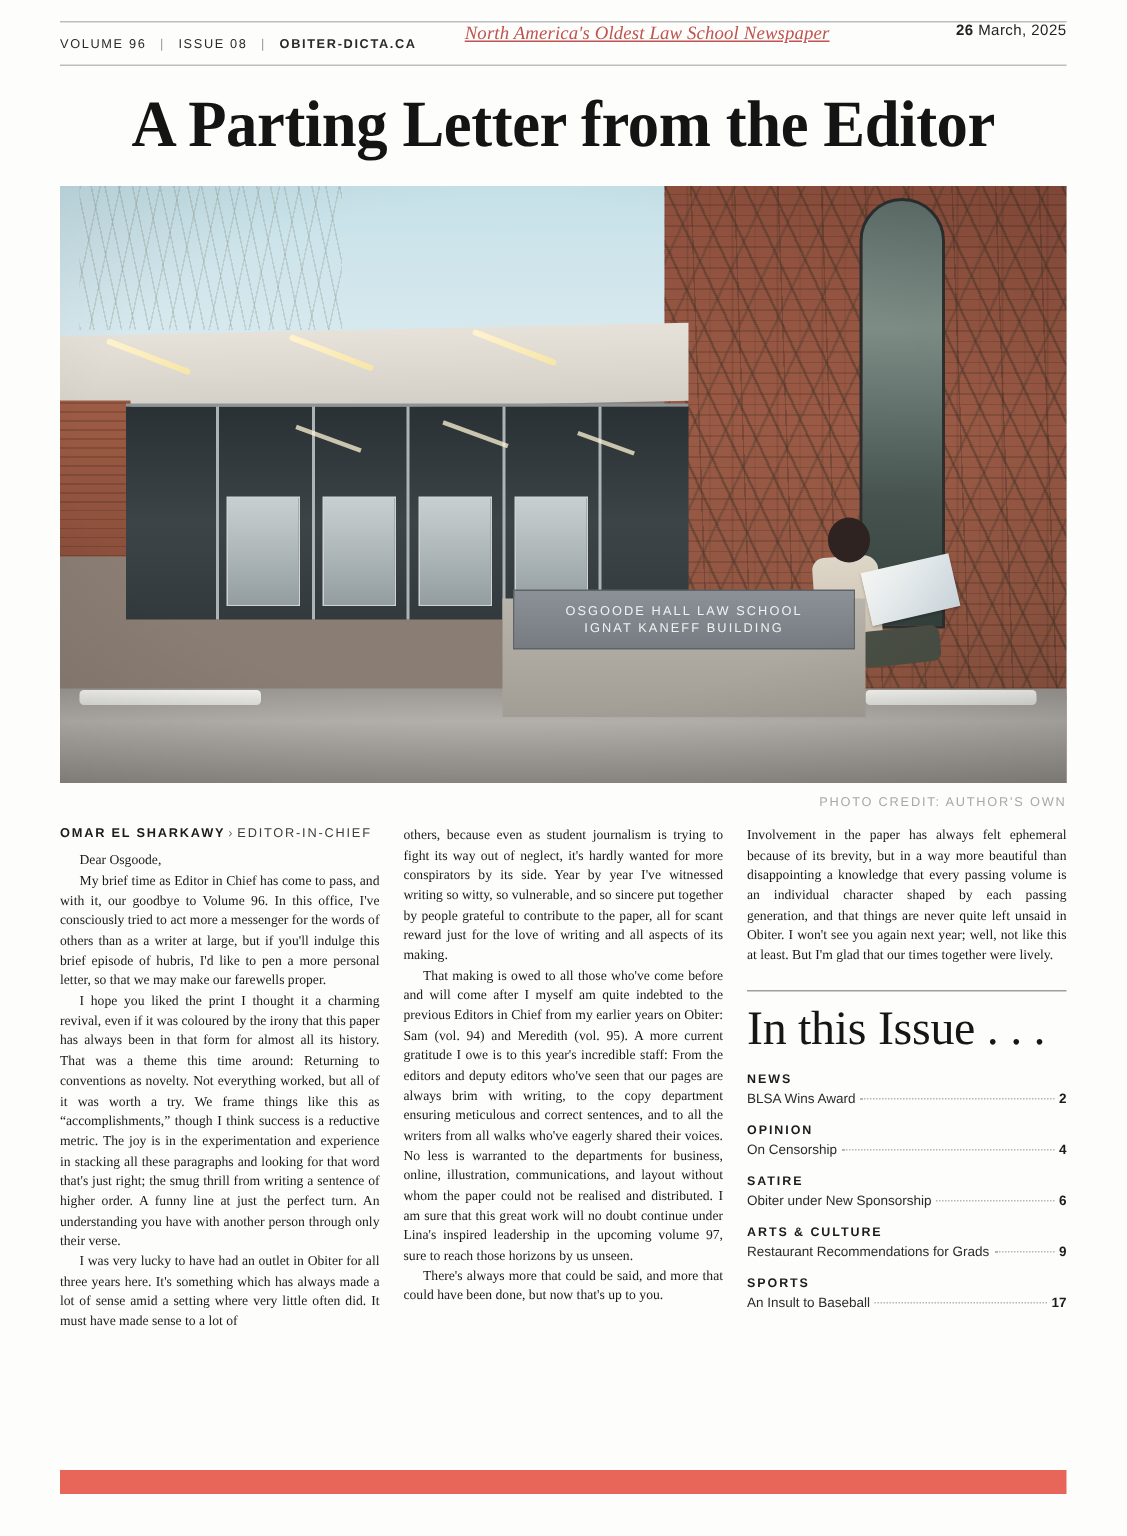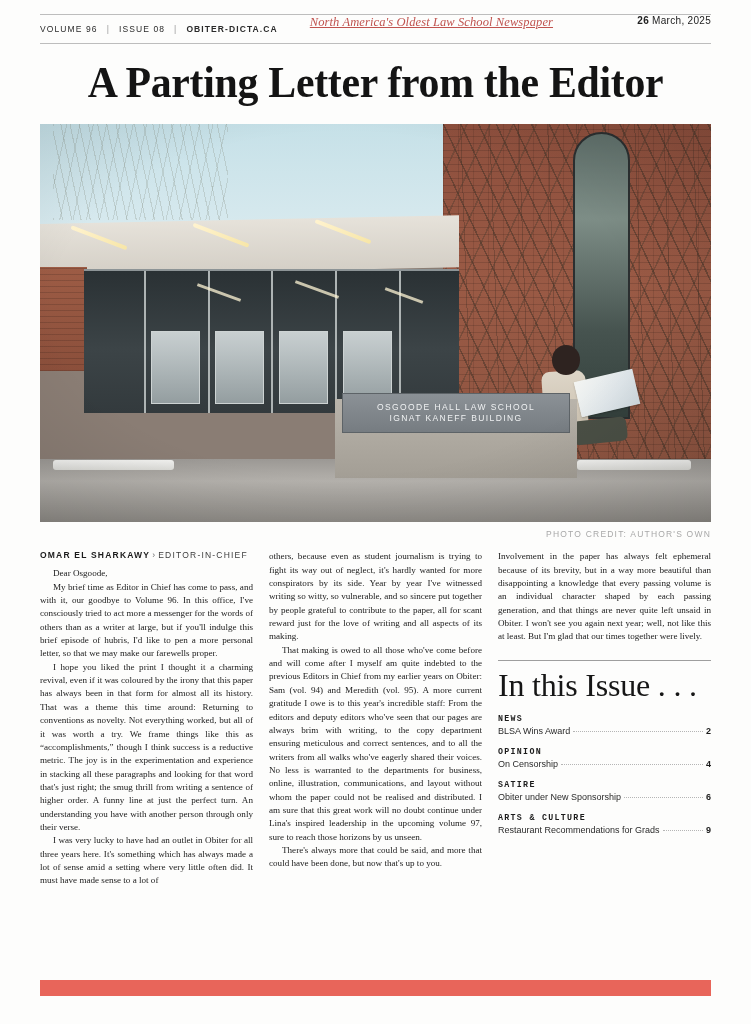--- a/index.html
+++ b/index.html
@@ -334,21 +334,21 @@
   .issue-rule { border-top: 1.5px solid #9e9e9e; margin-bottom: 6px; }
   .issue-title {
     font-family: "Liberation Serif", serif;
     font-size: 32px;
     color: #161616;
     margin-bottom: 10px;
     letter-spacing: -0.2px;
   }
   .toc-entry { margin-bottom: 11px; }
   .toc-section {
-    font-family: Liberation Mono, monospace;
+    font-family: Liberation Sans, sans-serif;
     font-size: 8.3px;
     font-weight: bold;
     letter-spacing: 1.3px;
     color: #1b1b1b;
     margin-bottom: 3px;
   }
   .toc-line {
     display: flex;
     align-items: baseline;
     font-family: "Liberation Sans", sans-serif;
@@ -510,20 +510,28 @@
 
         <div class="toc-entry">
           <div class="toc-section">ARTS &amp; CULTURE</div>
           <div class="toc-line">
             <span class="toc-name">Restaurant Recommendations for Grads</span>
             <span class="toc-dots"></span>
             <span class="toc-page">9</span>
           </div>
         </div>
 
+        <div class="toc-entry">
+          <div class="toc-section">SPORTS</div>
+          <div class="toc-line">
+            <span class="toc-name">An Insult to Baseball</span>
+            <span class="toc-dots"></span>
+            <span class="toc-page">17</span>
+          </div>
+        </div>
 
       </div>
     </div>
 
   </div>
 
   <div class="footer-bar" style="background: rgb(232, 101, 90);"></div>
 
 </div>
 

